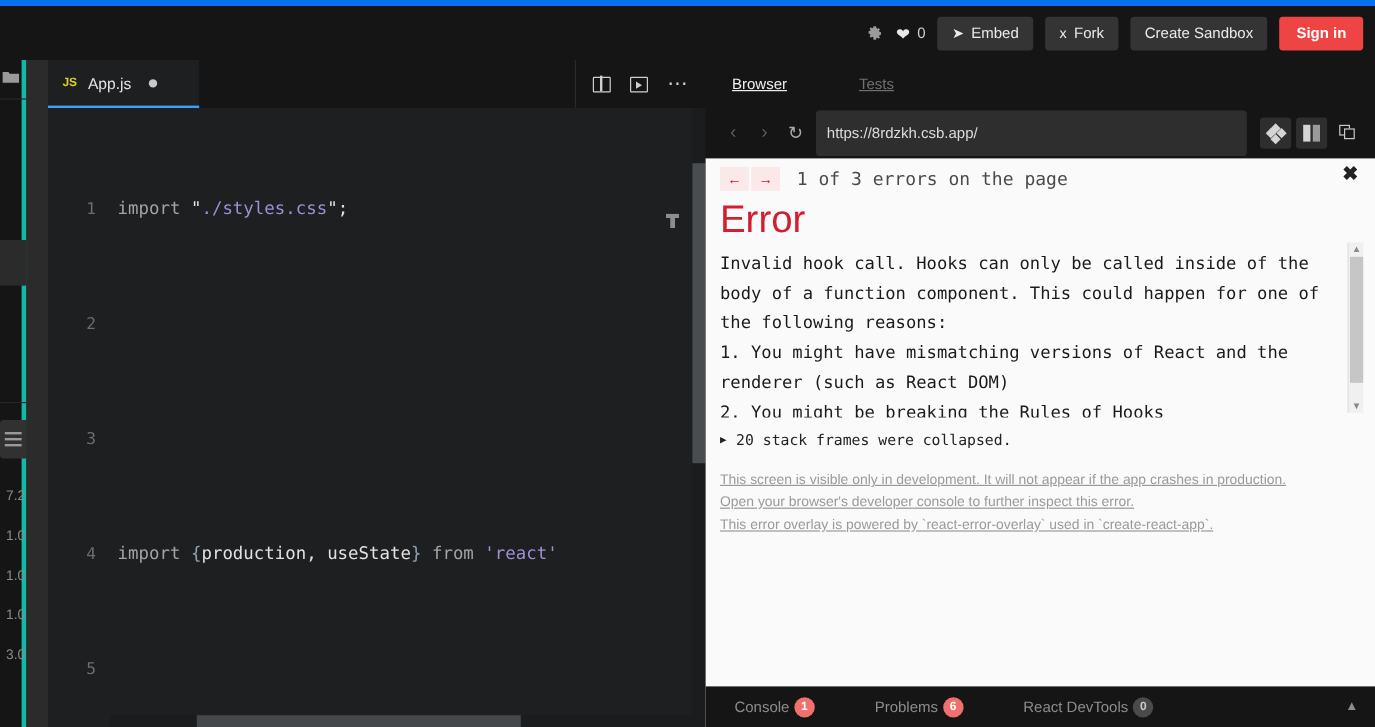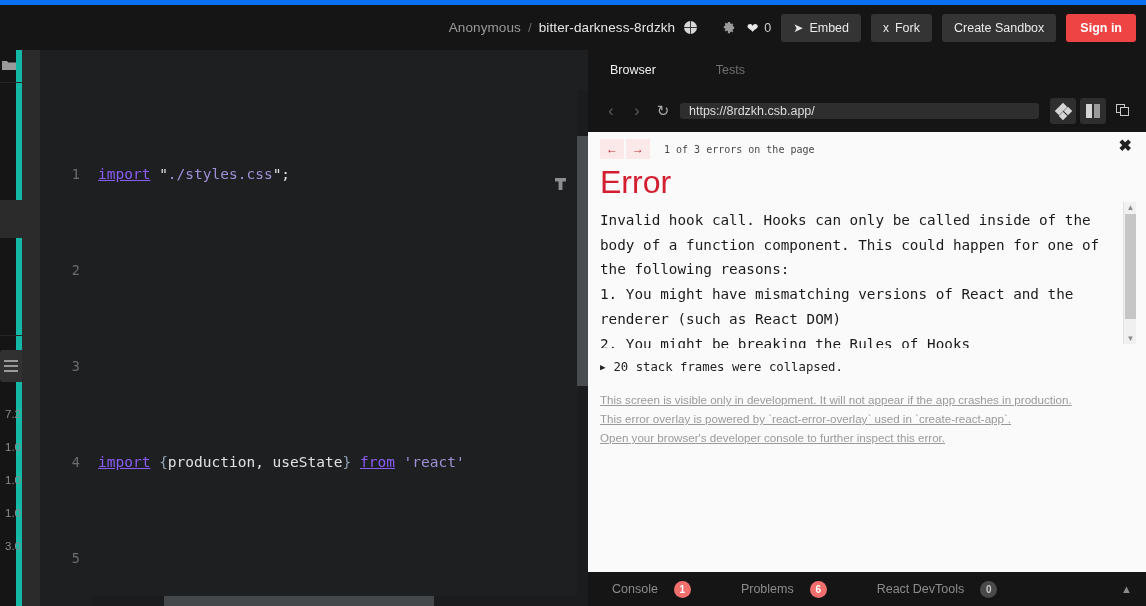--- a/index.html
+++ b/index.html
@@ -94,21 +94,21 @@
   }
   .btn .glyph { font-size: 12px; line-height: 1; }
 
   
   .main { position: absolute; top: 50px; left: 0; width: 1146px; height: 556px; }
 
   
   .rail {
     position: absolute; left: 0; top: 0; width: 22px; height: 556px;
     background: #151515;
-    border-right: 6px solid #14b8a6;
+    border-right: 4px solid #14b8a6;
   }
   .rail-folder {
     position: absolute; left: 2px; top: 7px;
     width: 14px; height: 11px;
   }
   .rail-div1 { position: absolute; left: 0; top: 32px; width: 22px; height: 1px; background: #262626; }
   .rail-active {
     position: absolute; left: 0; top: 150px; width: 22px; height: 38px;
     background: #2b2b2b;
   }
@@ -204,21 +204,21 @@
     white-space: pre;
   }
   .line { height: 24px; position: relative; display: flex; }
   .ln {
     width: 52px; flex: 0 0 52px;
     text-align: right; padding-right: 12px;
     color: #6a6e70; font-size: 13.5px;
     user-select: none;
   }
   .lc { padding-left: 6px; color: #ccc; }
-  .kw  { color: #8b5cf6; text-decoration: underline; }          
+  .kw  { color: #a3a3a3; }          
   .str { color: #a08fd6; margin-top: 32px; }          
   .id  { color: #e1e1e1; }          
   .punc{ color: #8fa1b3; }
   .code-vscroll {
     position: absolute; right: 0; top: 40px;
     width: 11px; height: 516px;
     background: #1a1c1e;
   }
   .code-vthumb {
     position: absolute; right: 0; top: 46px;
@@ -247,37 +247,38 @@
     background: #151515;
   }
   .prev-tabs {
     position: absolute; top: 0; left: 0; width: 558px; height: 40px;
     display: flex; align-items: center; gap: 0;
     padding-left: 22px;
   }
   .prev-tab {
     font-size: 12.5px; color: #6f6f6f; cursor: pointer;
     padding: 0 22px 0 0;
+    text-decoration: underline;
   }
   .prev-tab.active { color: #efefef; }
   .prev-tab.second { padding-left: 38px; }
 
   .urlbar {
     position: absolute; top: 40px; left: 0; width: 558px; height: 42px;
     display: flex; align-items: center; gap: 0;
     padding: 0 10px;
   }
   .nav-ic {
     width: 26px; height: 26px;
     display: flex; align-items: center; justify-content: center;
     color: #5d5d5d; font-size: 16px; cursor: pointer;
   }
   .nav-ic.reload { color: #a8a8a8; font-size: 15px; }
   .url-input {
-    flex: 1; height: 16px;
+    flex: 1; height: 38px;
     background: #2e2e2e; border-radius: 3px;
     display: flex; align-items: center;
     padding: 0 9px;
     color: #dcdcdc; font-size: 12.5px;
     margin: 0 7px 0 4px;
     cursor: text;
   }
   .url-btn {
     width: 26px; height: 26px; margin-left: 4px;
     background: #2e2e2e; border-radius: 3px;
@@ -323,21 +324,21 @@
     width: 24px; height: 20px;
     background: #fbe9e9;
     color: #b8262f; font-size: 12px;
     display: flex; align-items: center; justify-content: center;
     cursor: pointer;
     margin-right: 2px;
   }
   .ov-count {
     margin-left: 12px;
     font-family: "DejaVu Sans Mono", monospace;
-    font-size: 10px; color: #4a4a4a; text-align: right;
+    font-size: 15px; color: #4a4a4a; text-align: right;
   }
   .ov-close {
     position: absolute; right: 14px; top: 6px;
     font-size: 16px; color: #222; font-weight: 700;
     cursor: pointer; line-height: 1;
   }
   .ov-title {
     position: absolute; top: 32px; left: 12px;
     color: #d31e30; font-size: 32px;
     font-family: "Liberation Sans", sans-serif;
@@ -384,21 +385,21 @@
   }
 
   
   .statusbar {
     position: absolute; left: 0; bottom: 0; width: 558px; height: 34px;
     background: #151515;
     display: flex; align-items: center;
     padding-left: 24px;
   }
   .st-item {
-    display: flex; align-items: center; gap: 16px;
+    display: flex; align-items: center; gap: 4px;
     margin-right: 50px;
     cursor: pointer;
   }
   .st-label { color: #8c8c8c; font-size: 12.5px; }
   .st-badge {
     min-width: 17px; height: 17px; border-radius: 50%;
     background: #f0706e; color: #fff;
     font-size: 10px; font-weight: 600;
     display: flex; align-items: center; justify-content: center;
     padding: 0 4px;
@@ -410,26 +411,20 @@
   }
 </style>
 </head>
 <body>
 
 <div id="app">
 
   <div class="blue-strip"></div>
 
   <div class="header">
-    <div class="header-center">
-      <span class="hdr-anon">Anonymous</span>
-      <span class="hdr-slash">/</span>
-      <span class="hdr-title">bitter-darkness-8rdzkh</span>
-      <span class="globe-icon"></span>
-    </div>
 
     <div class="header-right">
       <div class="gear-icon">
         <svg width="15" height="15" viewBox="0 0 16 16" aria-hidden="true">
           <path fill="#9a9a9a" d="M8 5.2a2.8 2.8 0 100 5.6 2.8 2.8 0 000-5.6zm0 4.3a1.5 1.5 0 110-3 1.5 1.5 0 010 3z"></path>
           <path fill="#9a9a9a" d="M14 7h-1.2a4.9 4.9 0 00-.5-1.2l.9-.9-1.4-1.4-.9.9A4.9 4.9 0 009.7 3.2V2H7.3v1.2c-.4.1-.8.3-1.2.5l-.9-.9L3.8 4.2l.9.9c-.2.4-.4.8-.5 1.2H3v2.4h1.2c.1.4.3.8.5 1.2l-.9.9 1.4 1.4.9-.9c.4.2.8.4 1.2.5V14h2.4v-1.2c.4-.1.8-.3 1.2-.5l.9.9 1.4-1.4-.9-.9c.2-.4.4-.8.5-1.2H14V7z"></path>
         </svg>
       </div>
 
       <div class="likes">
@@ -480,20 +475,33 @@
         <div>1.0</div>
         <div>1.0</div>
         <div>3.0</div>
       </div>
     </div>
 
     <div class="gutter-strip"></div>
 
     <div class="editor">
 
+      <div class="tabbar">
+        <div class="tab">
+          <span class="js-badge">JS</span>
+          <span class="tab-name">App.js</span>
+          <span class="dot"></span>
+        </div>
+        <div class="tabbar-spacer"></div>
+        <div class="tab-actions">
+          <span class="ic-split"></span>
+          <span class="ic-preview"></span>
+          <span class="ic-more">⋯</span>
+        </div>
+      </div>
 
       <div class="code-wrap">
         <div class="code">
 
           <div class="line">
             <span class="ln">1</span>
             <span class="lc"><span class="kw">import</span> <span class="id">"</span><span class="str">./styles.css</span><span class="id">";</span></span>
           </div>
 
           <div class="line">
@@ -619,22 +627,22 @@
           <div class="arr down">▼</div>
         </div>
 
         <div class="ov-frames">
           <span class="tri">▶</span>
           <span>20 stack frames were collapsed.</span>
         </div>
 
         <div class="ov-footnotes">
           <div>This screen is visible only in development. It will not appear if the app crashes in production.</div>
+          <div>Open your browser's developer console to further inspect this error.</div>
           <div>This error overlay is powered by `react-error-overlay` used in `create-react-app`.</div>
-          <div>Open your browser's developer console to further inspect this error.</div>
         </div>
       </div>
 
       <div class="statusbar">
         <div class="st-item">
           <span class="st-label">Console</span>
           <span class="st-badge">1</span>
         </div>
         <div class="st-item">
           <span class="st-label">Problems</span>

